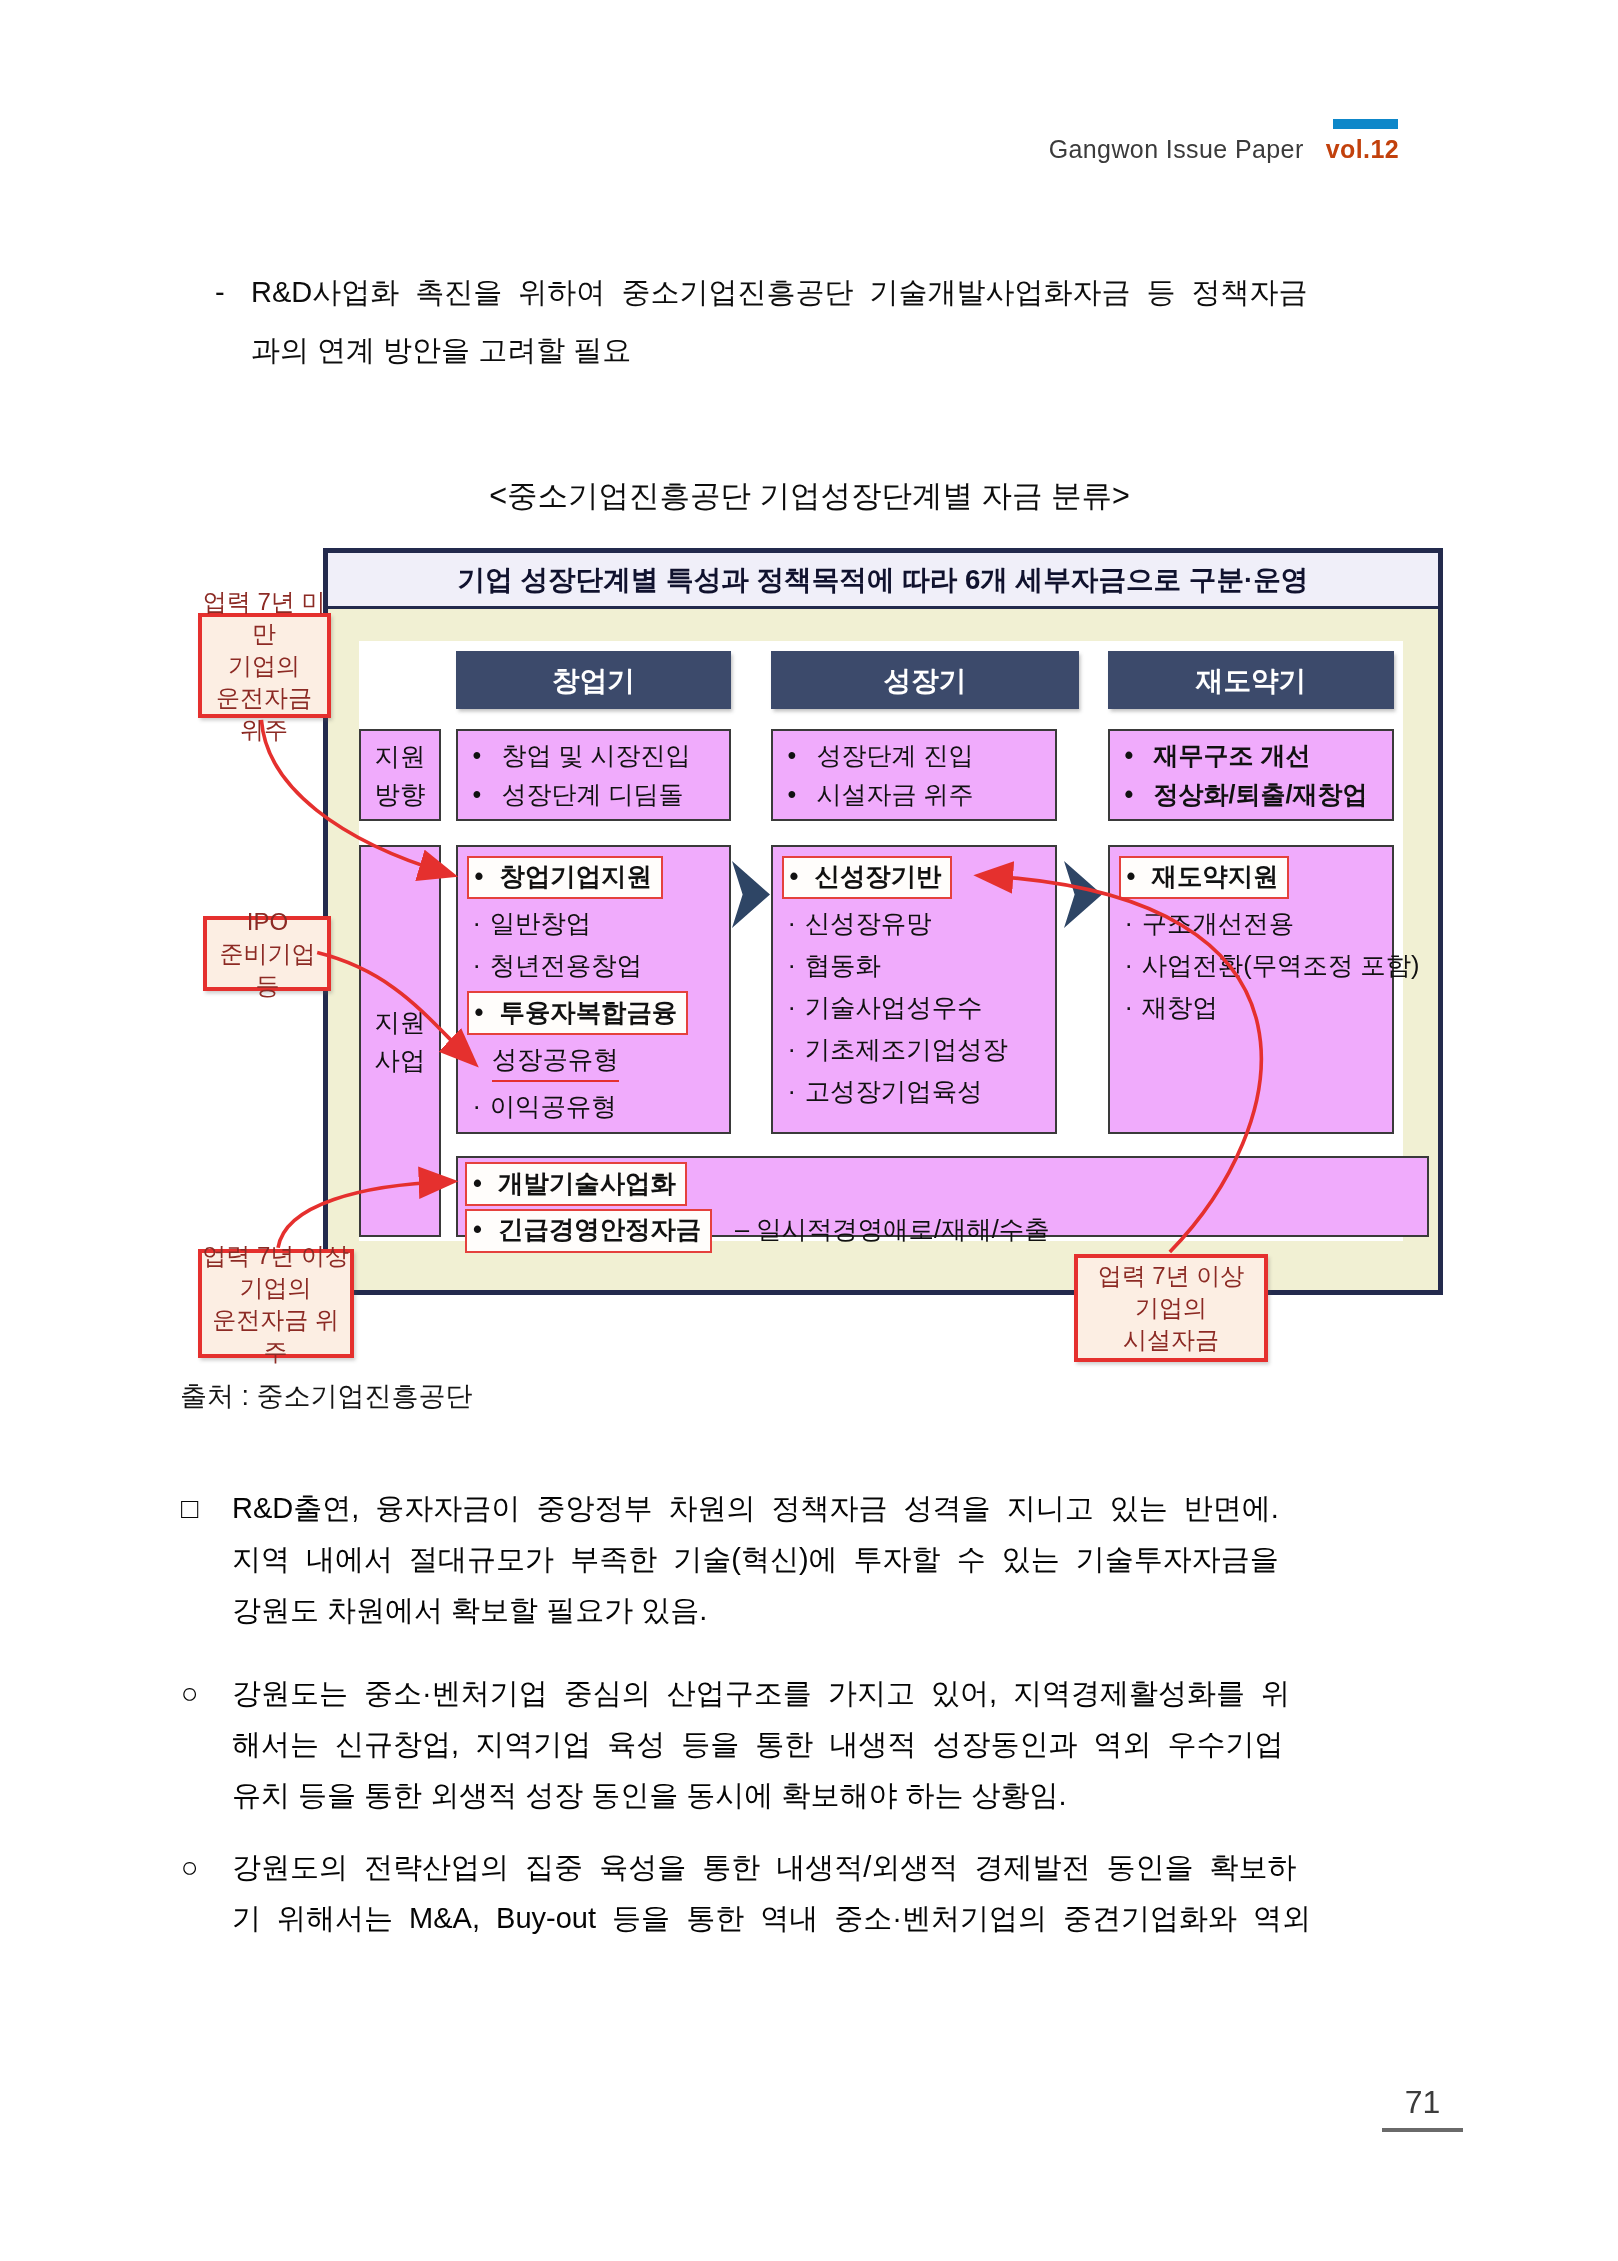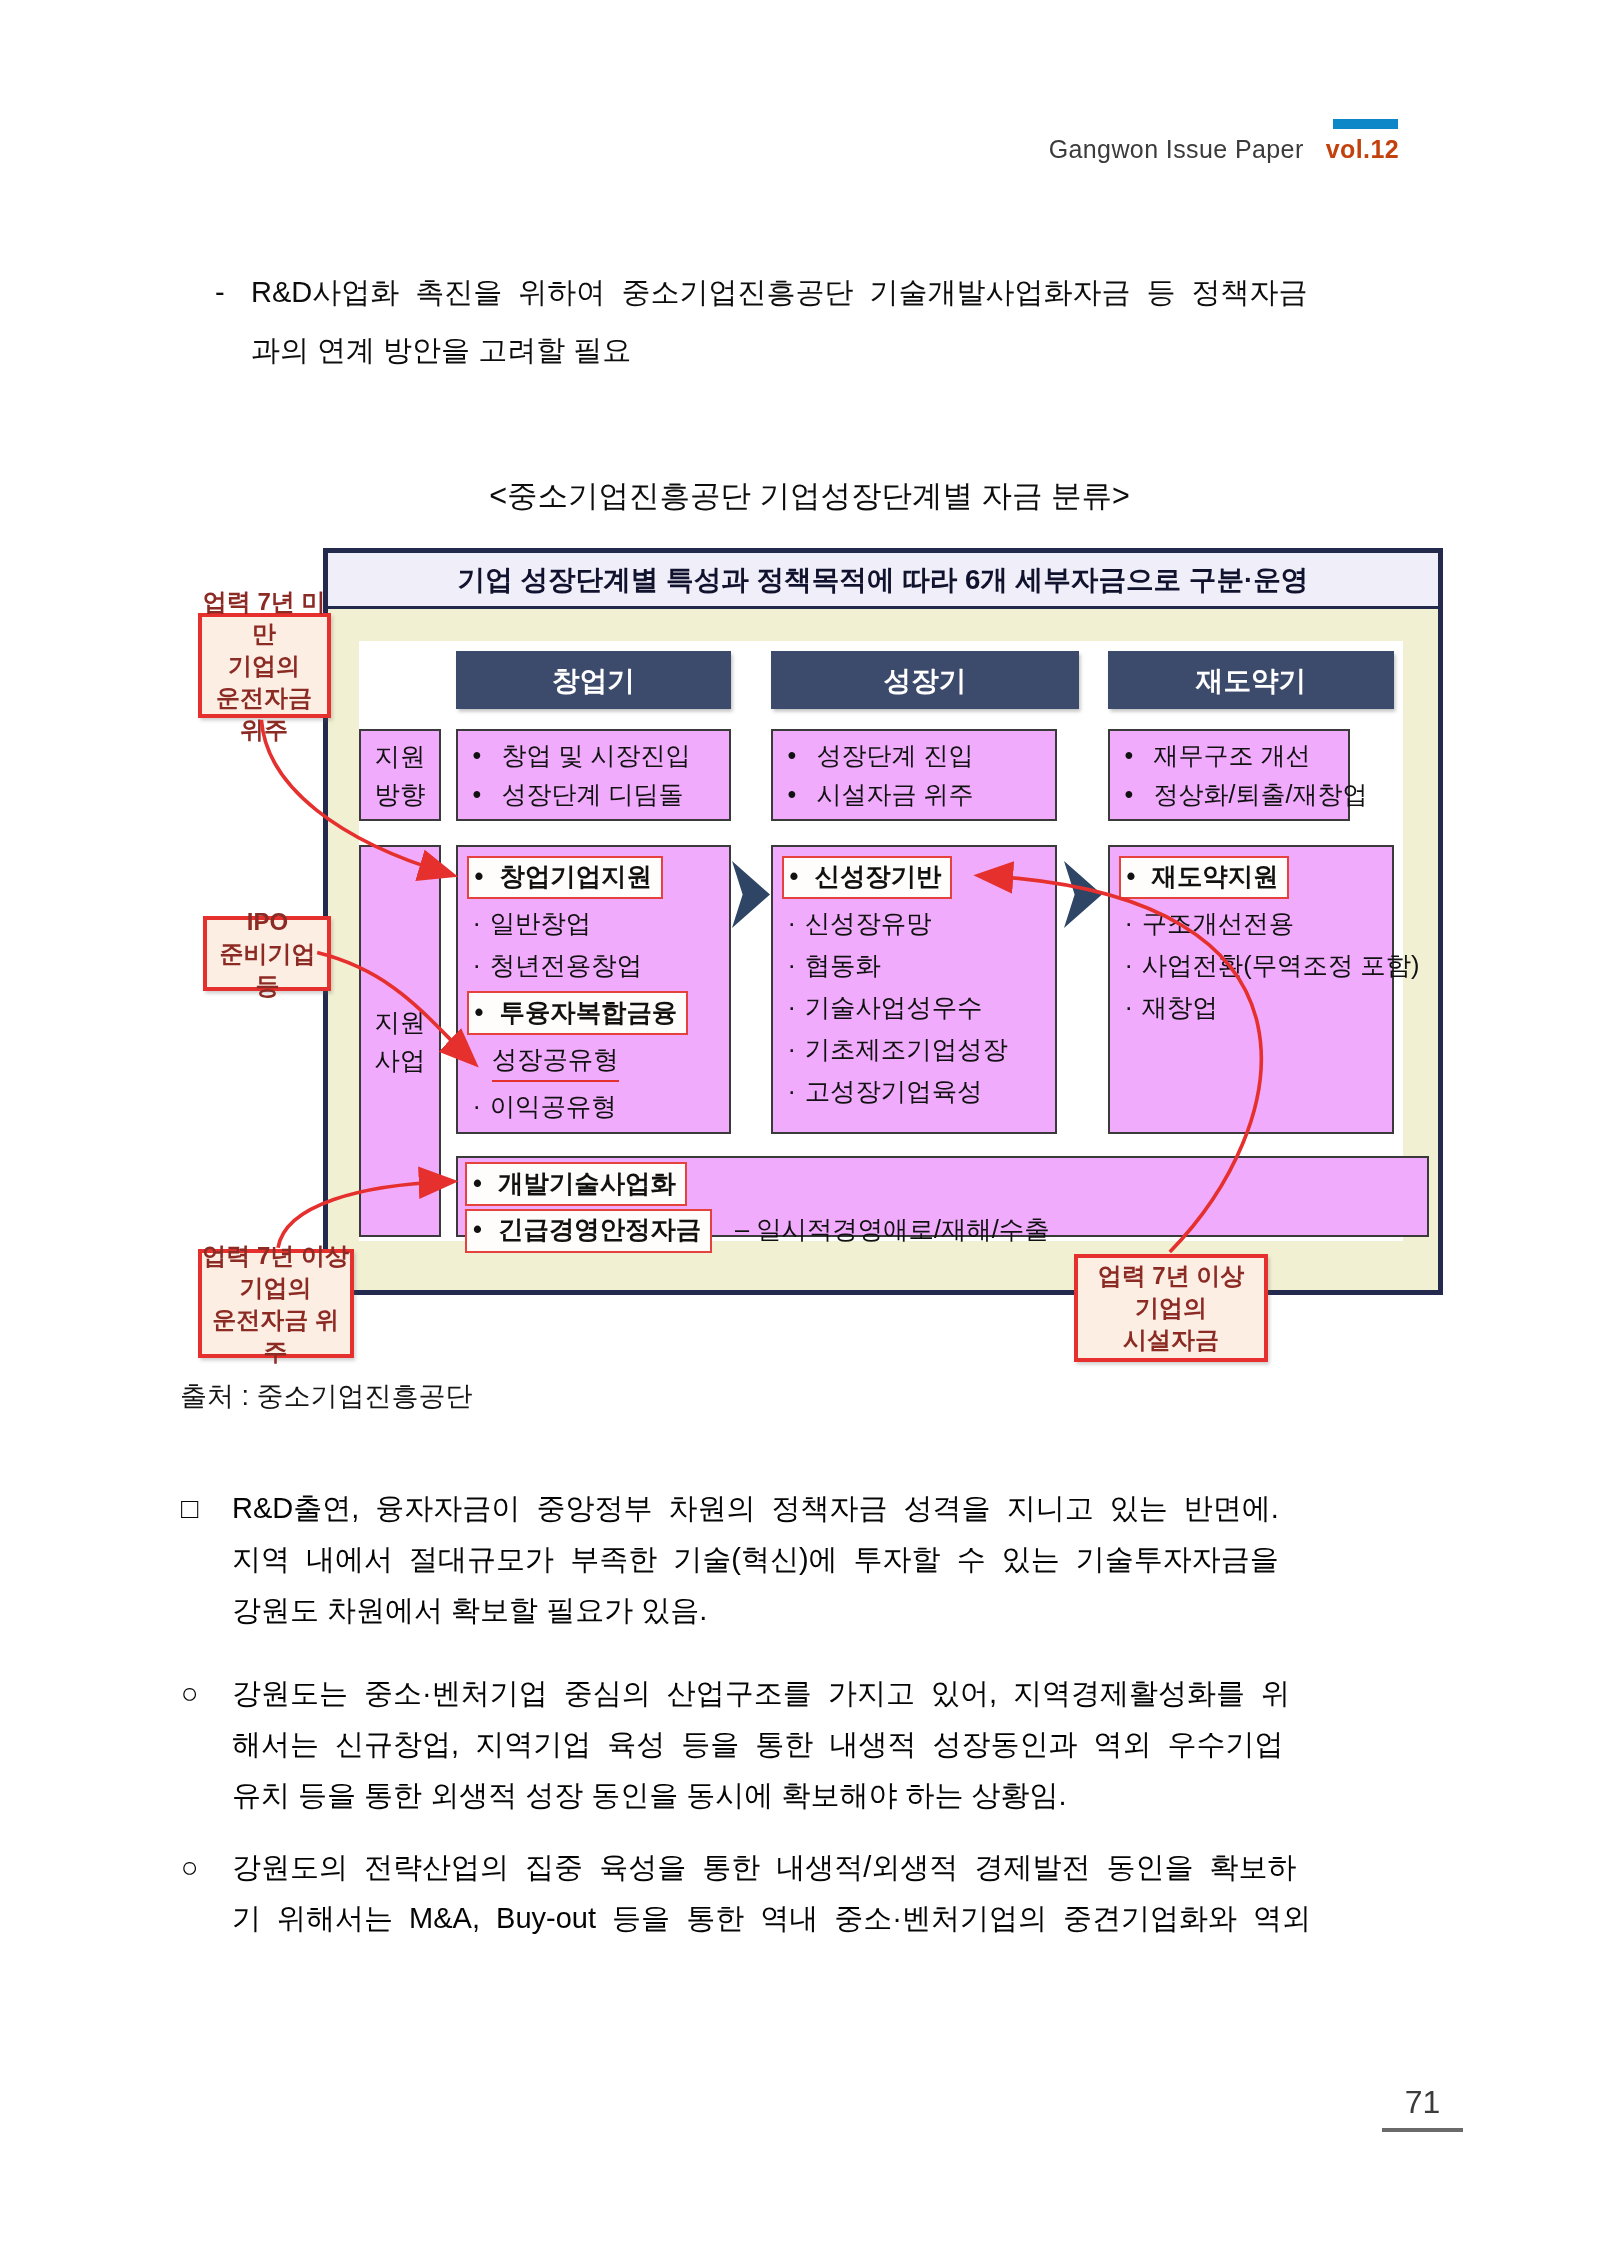--- a/index.html
+++ b/index.html
@@ -40,21 +40,21 @@
 
   .cellbox{box-sizing:border-box;border:2.2px solid #3a3a3a;background:#f0abfc;z-index:10;}
   .rowlabel{display:flex;flex-direction:column;align-items:center;justify-content:center;
             font-size:25.4px;color:#111;line-height:38px;}
   .rl1{left:181px;top:181px;width:82px;height:92px;}
   .rl2{left:181px;top:297px;width:82px;height:392px;}
 
   .dirbox{display:flex;flex-direction:column;justify-content:center;padding-left:14.5px;font-size:25px;line-height:39px;}
   .d1{left:278px;top:181px;width:275px;height:92px;}
   .d2{left:593px;top:181px;width:286px;height:92px;}
-  .d3{left:930px;top:181px;width:242px;height:92px;}
+  .d3{left:930px;top:181px;width:286px;height:92px;font-weight:bold;}
   .dir-item{white-space:nowrap;}
   .bul{display:inline-block;width:29px;text-align:left;}
 
   .progbox{padding:8.7px 0 0 8.7px;font-size:25.4px;}
   .p1{left:278px;top:297px;width:275px;height:289px;}
   .p2{left:593px;top:297px;width:286px;height:289px;}
   .p3{left:930px;top:297px;width:286px;height:289px;}
   .pitem{margin-bottom:8px;white-space:nowrap;}
   .pitem .min{display:inline-block;width:23px;padding-left:5.8px;box-sizing:border-box;}
   .redbox{display:inline-block;border:2.2px solid #e5413d;background:#fffdfb;padding:2.2px 8.7px 3.6px 5.8px;
@@ -66,21 +66,21 @@
   .bottombox{left:278px;top:608px;width:973px;height:81px;padding:4.4px 0 0 7.3px;font-size:25.4px;}
   .bottombox .row{margin-bottom:2.9px;white-space:nowrap;}
   .bnote{margin-left:16px;font-size:25.4px;}
 
   .flow-arrow{width:38px;height:67px;background:#2e4565;z-index:11;
               clip-path:polygon(0 0,100% 50%,0 100%,28% 50%);}
   .fa1{left:554px;top:313px;}
   .fa2{left:886px;top:313px;}
 
   .callout{box-sizing:border-box;border:4.4px solid #e5302e;background:#fceee3;color:#8c2a24;
-           font-size:24px;font-weight:bold;line-height:32px;text-align:center;
+           font-size:24px;font-weight:normal;line-height:32px;text-align:center;
            display:flex;flex-direction:column;align-items:center;justify-content:center;
            z-index:20;box-shadow:2.2px 2.9px 3.6px rgba(90,90,90,.30);}
   .co-tl{left:19.6px;top:65px;width:133px;height:105px;}
   .co-ipo{left:25.4px;top:368px;width:128px;height:75px;}
   .co-bl{left:19.6px;top:701px;width:156px;height:109px;}
   .co-br{left:896px;top:706px;width:194px;height:108px;}
 
   .arrow-overlay{left:0;top:0;z-index:30;pointer-events:none;}
 
   

